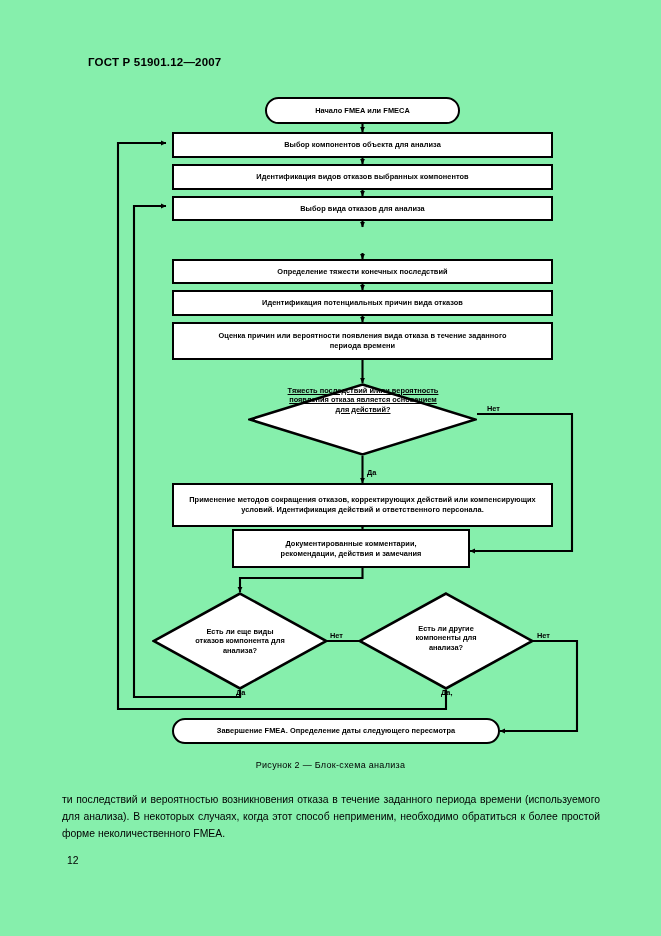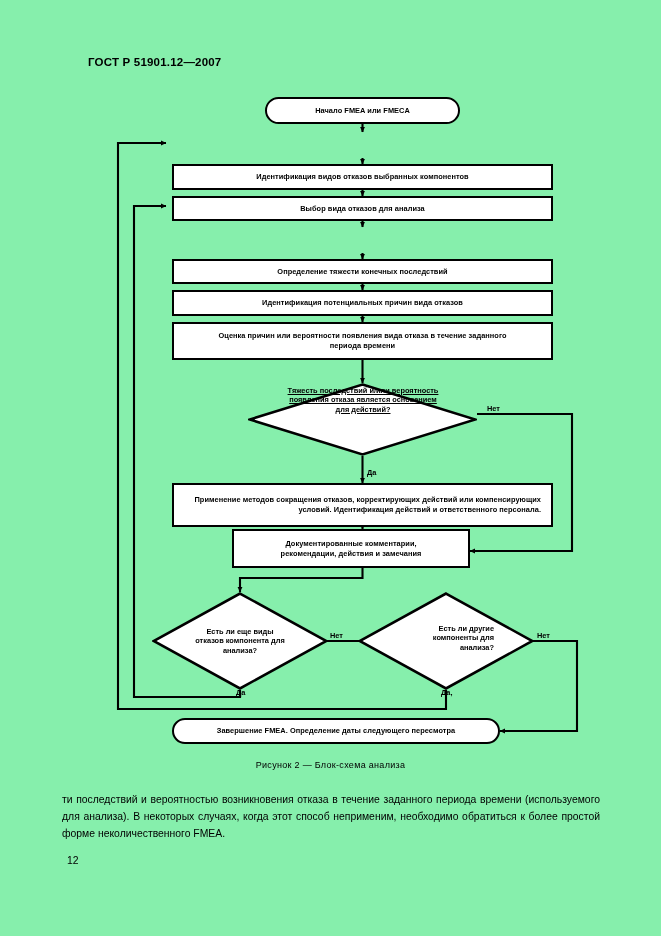--- a/index.html
+++ b/index.html
@@ -147,20 +147,23 @@
       <path d="M446,690 L446,709 L118,709 L118,143 L166,143"></path>
 
     </g>
 
   </svg>
 
   <div class="node terminal" style="left:265px; top:97px; width:195px; height:27px;">
     <span>Начало FMEA или FMECA</span>
   </div>
 
+  <div class="node" style="left:172px; top:132px; width:381px; height:26px;">
+    <span>Выбор компонентов объекта для анализа</span>
+  </div>
 
   <div class="node" style="left:172px; top:164px; width:381px; height:26px;">
     <span>Идентификация видов отказов выбранных компонентов</span>
   </div>
 
   <div class="node" style="left:172px; top:196px; width:381px; height:25px;">
     <span>Выбор вида отказов для анализа</span>
   </div>
 
 
@@ -176,39 +179,39 @@
     <span>Оценка причин или вероятности появления вида отказа в течение заданного периода времени</span>
   </div>
 
   <svg style="position:absolute; left:248px; top:383px; width:229px; height:73px;" viewBox="0 0 229 73" xmlns="http://www.w3.org/2000/svg">
     <polygon points="114.5,1.6 227.4,36.5 114.5,71.4 1.6,36.5" fill="#fff" stroke="#000" stroke-width="2.6"></polygon>
   </svg>
   <div class="diamond-text" style="left:282px; top:372px; width:162px; height:56px;text-decoration:underline;">Тяжесть последствий и/или вероятность появления отказа является основанием для действий?</div>
   <div class="decision-label" style="left:487px; top:404px;">Нет</div>
   <div class="decision-label" style="left:367px; top:468px;">Да</div>
 
-  <div class="node" style="left:172px; top:483px; width:381px; height:38px; padding:20px 10px;text-align:right;">
+  <div class="node" style="left:172px; top:483px; width:381px; height:38px; padding:20px 10px;">
     <span>Применение методов сокращения отказов, корректирующих действий или компенсирующих условий. Идентификация действий и ответственного персонала.</span>
   </div>
 
   <div class="node" style="left:232px; top:529px; width:238px; height:39px; padding:2px 23px;">
     <span>Документированные комментарии, рекомендации, действия и замечания</span>
   </div>
 
   <svg style="position:absolute; left:152px; top:592px; width:176px; height:98px;" viewBox="0 0 176 98" xmlns="http://www.w3.org/2000/svg">
     <polygon points="88,1.6 174.4,49 88,96.4 1.6,49" fill="#fff" stroke="#000" stroke-width="2.6"></polygon>
   </svg>
   <div class="diamond-text" style="left:192px; top:609px; width:96px; height:64px;">Есть ли еще виды отказов компонента для анализа?</div>
   <div class="decision-label" style="left:330px; top:631px;">Нет</div>
   <div class="decision-label" style="left:236px; top:688px;">Да</div>
 
   <svg style="position:absolute; left:358px; top:592px; width:176px; height:98px;" viewBox="0 0 176 98" xmlns="http://www.w3.org/2000/svg">
     <polygon points="88,1.6 174.4,49 88,96.4 1.6,49" fill="#fff" stroke="#000" stroke-width="2.6"></polygon>
   </svg>
-  <div class="diamond-text" style="left:398px; top:611px; width:96px; height:54px;text-align:right;">Есть ли другие компоненты для анализа?</div>
+  <div class="diamond-text" style="left:398px; top:611px; width:96px; height:54px;">Есть ли другие компоненты для анализа?</div>
   <div class="decision-label" style="left:537px; top:631px;">Нет</div>
   <div class="decision-label" style="left:441px; top:688px;">Да,</div>
 
   <div class="node terminal" style="left:172px; top:718px; width:328px; height:26px;">
     <span>Завершение FMEA. Определение даты следующего пересмотра</span>
   </div>
 
   <div class="fig-caption">Рисунок 2 — Блок-схема анализа</div>
 
   <div class="body-text">

